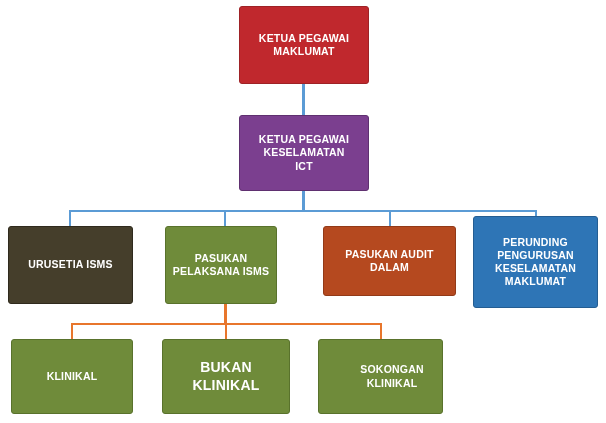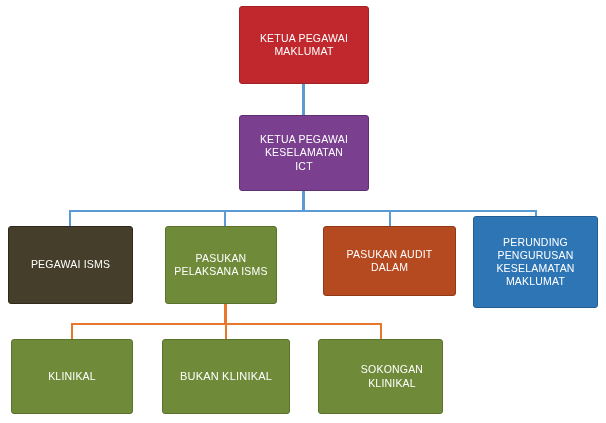--- a/index.html
+++ b/index.html
@@ -18,21 +18,21 @@
     overflow: hidden;
   }
   .node {
     position: absolute;
     box-sizing: border-box;
     display: flex;
     align-items: center;
     justify-content: center;
     text-align: center;
     color: #ffffff;
-    font-weight: normal;
+    font-weight: bold;
     line-height: 1.25;
     letter-spacing: 0.2px;
     padding: 4px 6px;
     border-radius: 3px;
   }
   .node span {
     display: block;
     white-space: pre-line;
   }
   .connector {
@@ -68,40 +68,40 @@
   <div class="node" style="left: 239px; top: 6px; width: 130px; height: 78px; background: rgb(192, 40, 45); border: 1px solid rgb(158, 34, 38); font-size: 10.5px;">
     <span>KETUA PEGAWAI
 MAKLUMAT</span>
   </div>
   <div class="node" style="left: 239px; top: 115px; width: 130px; height: 76px; background: rgb(123, 63, 143); border: 1px solid rgb(95, 48, 112); font-size: 10.5px;">
     <span>KETUA PEGAWAI
 KESELAMATAN
 ICT</span>
   </div>
   <div class="node" style="left: 8px; top: 226px; width: 125px; height: 78px; background: rgb(69, 62, 43); border: 1px solid rgb(47, 42, 29); font-size: 10.5px;">
-    <span>PEGAWAI ISMS</span>
+    <span>URUSETIA ISMS</span>
   </div>
   <div class="node" style="left: 165px; top: 226px; width: 112px; height: 78px; background: rgb(111, 139, 58); border: 1px solid rgb(89, 114, 44); font-size: 10.5px;">
     <span>PASUKAN
 PELAKSANA ISMS</span>
   </div>
   <div class="node" style="left: 323px; top: 226px; width: 133px; height: 70px; background: rgb(181, 73, 31); border: 1px solid rgb(146, 58, 24); font-size: 10.5px;">
     <span>PASUKAN AUDIT
 DALAM</span>
   </div>
   <div class="node" style="left: 473px; top: 216px; width: 125px; height: 92px; background: rgb(46, 117, 182); border: 1px solid rgb(36, 93, 146); font-size: 10.5px;">
     <span>PERUNDING
 PENGURUSAN
 KESELAMATAN
 MAKLUMAT</span>
   </div>
   <div class="node" style="left: 11px; top: 339px; width: 122px; height: 75px; background: rgb(111, 139, 58); border: 1px solid rgb(89, 114, 44); font-size: 10.5px;">
     <span>KLINIKAL</span>
   </div>
-  <div class="node" style="left: 162px; top: 339px; width: 128px; height: 75px; background: rgb(111, 139, 58); border: 1px solid rgb(89, 114, 44); font-size: 11px;">
+  <div class="node" style="left: 162px; top: 339px; width: 128px; height: 75px; background: rgb(111, 139, 58); border: 1px solid rgb(89, 114, 44); font-size: 14px;">
     <span>BUKAN KLINIKAL</span>
   </div>
   <div class="node" style="left: 318px; top: 339px; width: 125px; height: 75px; background: rgb(111, 139, 58); border: 1px solid rgb(89, 114, 44); font-size: 10.5px; padding-left: 29px;">
     <span>SOKONGAN
 KLINIKAL</span>
   </div>
 
 </div>
 
 </body></html>

